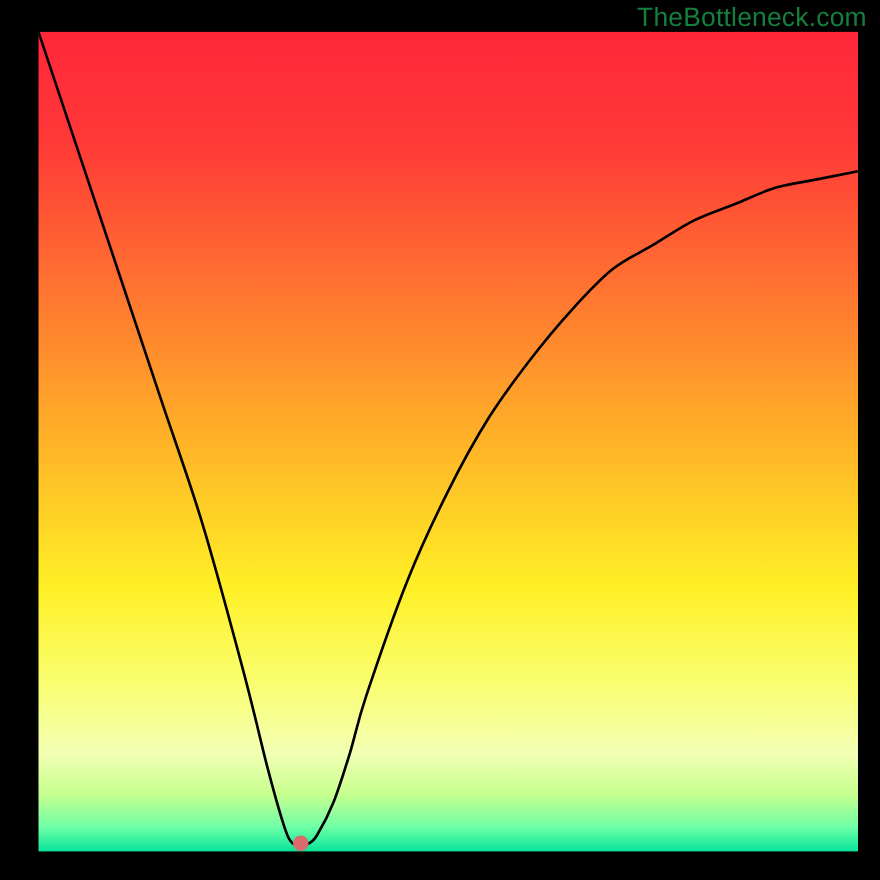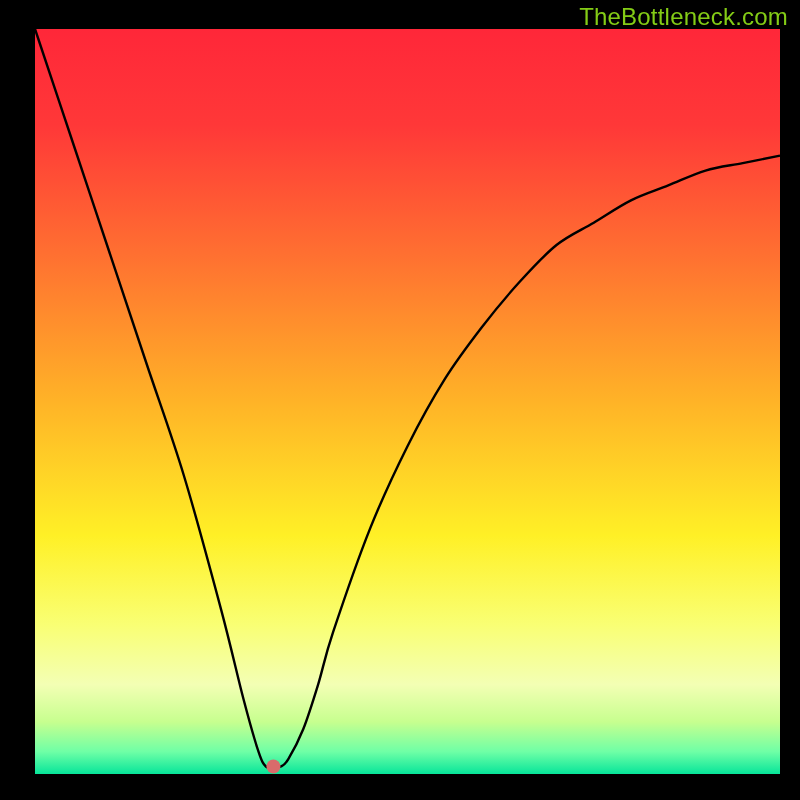--- a/index.html
+++ b/index.html
@@ -14,21 +14,21 @@
   .frame {
     width: 800px;
     height: 800px;
     background: #000;
     position: relative;
   }
   .watermark {
     position: absolute;
     top: 3px;
     right: 12px;
-    color: #84cc16;
+    color: #15803d;
     font-size: 24px;
     font-weight: 400;
     letter-spacing: 0.2px;
     z-index: 10;
     user-select: none;
   }
   .plot {
     position: absolute;
     display: block;
   }

